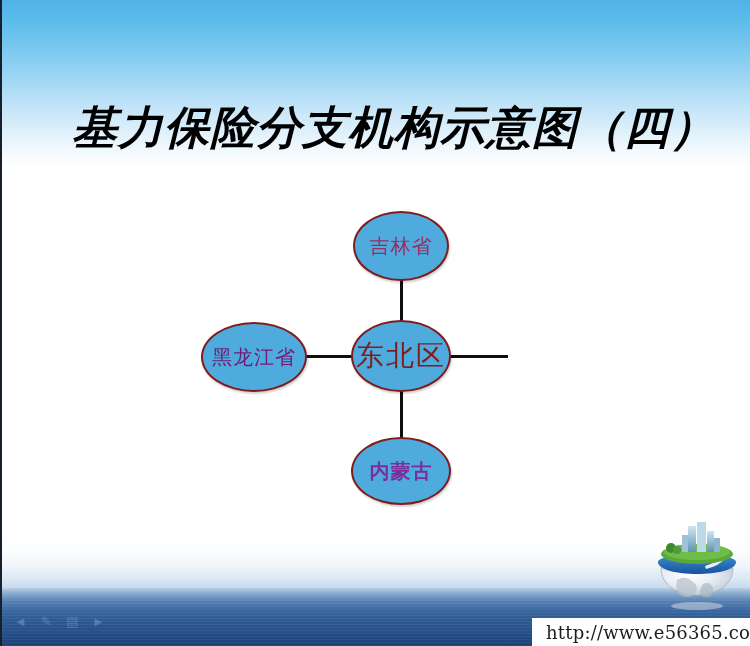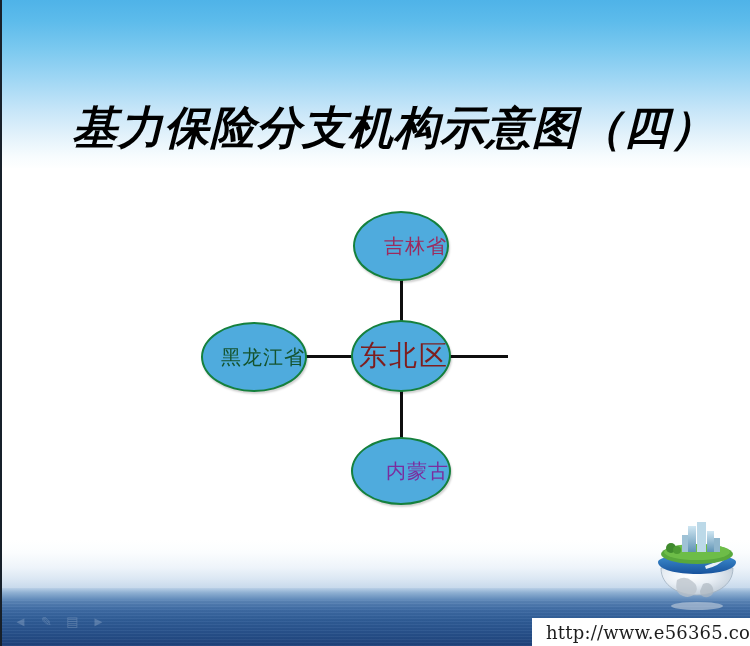--- a/index.html
+++ b/index.html
@@ -107,25 +107,25 @@
     position: absolute;
     background: #0e0e0e;
   }
   .conn-v { width: 3px; }
   .conn-h { height: 3px; }
 
   .node {
     position: absolute;
     border-radius: 50%;
     background: #4fabdd;
-    border: 2px solid #15803d;
+    border: 2px solid #7f1d1d;
     box-sizing: border-box;
     display: flex;
     align-items: center;
-    justify-content: flex-end;
+    justify-content: center;
     box-shadow: 1px 2px 2px rgba(0,0,0,0.18);
   }
   .node-label {
     font-family: "DejaVu Serif", "Liberation Serif", serif;
     font-size: 20px;
     line-height: 1;
     white-space: nowrap;
     letter-spacing: 1px;
   }
   .node-center .node-label {
@@ -198,29 +198,29 @@
     <div class="connector conn-v" style="left:398px; top:276px; height:50px;"></div>
     <div class="connector conn-v" style="left:398px; top:386px; height:55px;"></div>
     <div class="connector conn-h" style="left:300px; top:355px; width:56px;"></div>
     <div class="connector conn-h" style="left:442px; top:355px; width:64px;"></div>
 
     <div class="node node-top" style="left:351px; top:211px; width:96px; height:70px;">
       <span class="node-label" style="color:#9c2b5e;">吉林省</span>
     </div>
 
     <div class="node node-left" style="left:199px; top:322px; width:106px; height:70px;">
-      <span class="node-label" style="color:#14532d;">黑龙江省</span>
+      <span class="node-label" style="color:#701a75;">黑龙江省</span>
     </div>
 
     <div class="node node-center" style="left:349px; top:320px; width:100px; height:72px;">
       <span class="node-label">东北区</span>
     </div>
 
 
-    <div class="node node-bottom" style="left:349px; top:437px; width:100px; height:68px;">
+    <div class="node node-bottom" style="left:349px; top:437px; width:100px; height:68px;font-weight:bold;">
       <span class="node-label" style="color:#7b2d9e;">内蒙古</span>
     </div>
 
   </div>
 
   <div class="globe-logo">
     <svg width="100" height="96" viewBox="0 0 100 96" xmlns="http://www.w3.org/2000/svg">
       <defs>
         <radialGradient id="globeG" cx="38%" cy="30%" r="78%">
           <stop offset="0%" stop-color="#ffffff"></stop>

